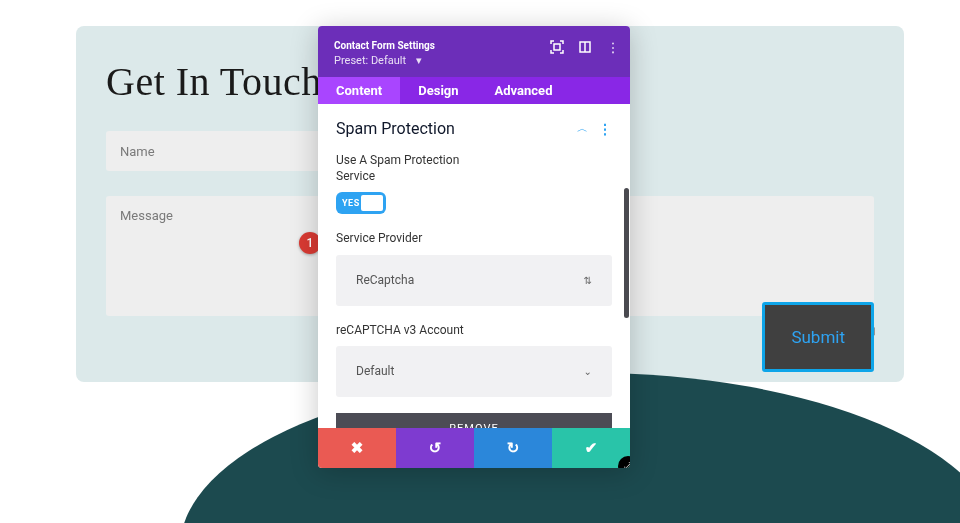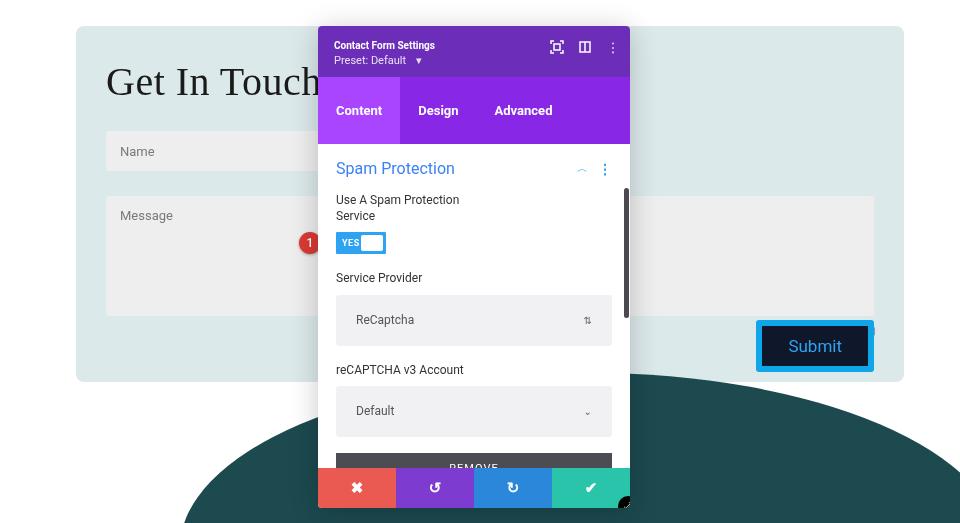--- a/index.html
+++ b/index.html
@@ -4,39 +4,39 @@
 <style>
 *{box-sizing:border-box;margin:0;padding:0;font-family:-apple-system,BlinkMacSystemFont,"Segoe UI",Roboto,Helvetica,Arial,sans-serif}
 body{width:960px;height:523px;overflow:hidden;position:relative;background:#fff}
 .card{position:absolute;left:76px;top:26px;width:828px;height:356px;background:#dce9ea;border-radius:8px;padding:32px 30px}
 .title{font-family:Georgia,"Times New Roman",serif;font-size:40px;font-weight:400;color:#1a1a1a;margin-bottom:26px;letter-spacing:0.5px}
 .input{width:238px;height:40px;background:#eeeeee;border:none;border-radius:3px;padding:8px 14px;font-size:13px;color:#6d6d6d;margin-bottom:25px}
 .input::placeholder{color:#7a7a7a}
 .textarea{width:100%;height:120px;background:#eeeeee;border:none;border-radius:3px;padding:12px 14px;font-size:13px;color:#6d6d6d;resize:none}
 .textarea::placeholder{color:#7a7a7a}
 .resize-handle{position:absolute;right:29px;bottom:45px;color:#8f8f8f;font-size:11px;pointer-events:none}
-.submit{position:absolute;right:30px;bottom:10px;background:#0f172a;border:6px solid #0ea5e9;color:#2ea3f2;font-size:17px;padding:10px 26px;border-radius:3px;cursor:pointer}
+.submit{position:absolute;right:30px;bottom:10px;background:#404040;border:3px solid #0ea5e9;color:#2ea3f2;font-size:17px;padding:22px 26px;border-radius:3px;cursor:pointer}
 .blob{position:absolute;left:180px;bottom:-200px;width:820px;height:350px;background:#1c4a4f;border-radius:50%}
 .panel{position:absolute;left:318px;top:26px;width:312px;background:#fff;box-shadow:0 4px 28px rgba(0,0,0,.22);border-radius:4px;overflow:hidden}
 .panel-header{background:#6c2eb9;color:#fff;padding:14px 16px 10px;position:relative}
 .panel-title{font-size:10px;font-weight:700;margin-bottom:3px}
 .preset{font-size:11px;opacity:.85;display:flex;align-items:center;gap:10px}
 .header-icons{position:absolute;right:10px;top:14px;display:flex;gap:14px;align-items:center}
 .hicon{width:14px;height:14px;cursor:pointer;display:flex;align-items:center;justify-content:center;color:#fff;font-size:13px}
 .tabs{background:#8927e6;display:flex}
-.tab{flex:0 0 auto;padding:26px 18px;font-size:13px;font-weight:700;color:#fff;cursor:pointer}
+.tab{flex:0 0 auto;padding:6px 18px;font-size:13px;font-weight:700;color:#fff;cursor:pointer}
 .tab.active{background:#a945ff}
 .panel-body{padding:15px 18px 4px;max-height:324px;overflow:hidden}
 .section-head{display:flex;justify-content:space-between;align-items:center;margin-bottom:14px}
-.section-title{color:#3b82f6;font-size:16px;font-weight:400}
+.section-title{color:#0f172a;font-size:16px;font-weight:400}
 .section-right{display:flex;align-items:center;gap:10px;color:#2ea3f2}
 .chev-up{font-size:11px;cursor:pointer}
 .vdots{font-size:14px;cursor:pointer;font-weight:700}
 .field-label{font-size:12px;font-weight:400;color:#333;margin-bottom:8px;line-height:1.35}
-.toggle{width:50px;height:22px;background:#2ea3f2;border-radius:1px;position:relative;display:flex;align-items:center;cursor:pointer;margin-bottom:16px}
+.toggle{width:50px;height:22px;background:#2ea3f2;border-radius:6px;position:relative;display:flex;align-items:center;cursor:pointer;margin-bottom:16px}
 .toggle-txt{color:#fff;font-size:9px;font-weight:700;margin-left:6px;letter-spacing:.5px}
 .toggle-knob{position:absolute;right:3px;top:3px;width:22px;height:16px;background:#fff;border-radius:2px}
 .select{position:relative;margin-bottom:16px}
 .select-box{width:100%;height:51px;background:#f1f1f3;border:none;border-radius:3px;padding:0 20px;font-size:12px;color:#555;display:flex;align-items:center;justify-content:space-between;cursor:pointer}
 .select-caret{font-size:10px;color:#666}
 .remove-btn{width:100%;height:32px;background:#4c4c55;color:#fff;border:none;font-size:11px;font-weight:400;letter-spacing:1px;cursor:pointer;margin-bottom:16px}
 .panel-footer{display:flex;height:40px}
 .fbtn{flex:1;display:flex;align-items:center;justify-content:center;cursor:pointer;color:#fff}
 .fbtn.cancel{background:#ea5a53}
 .fbtn.undo{background:#7e3bd0}

